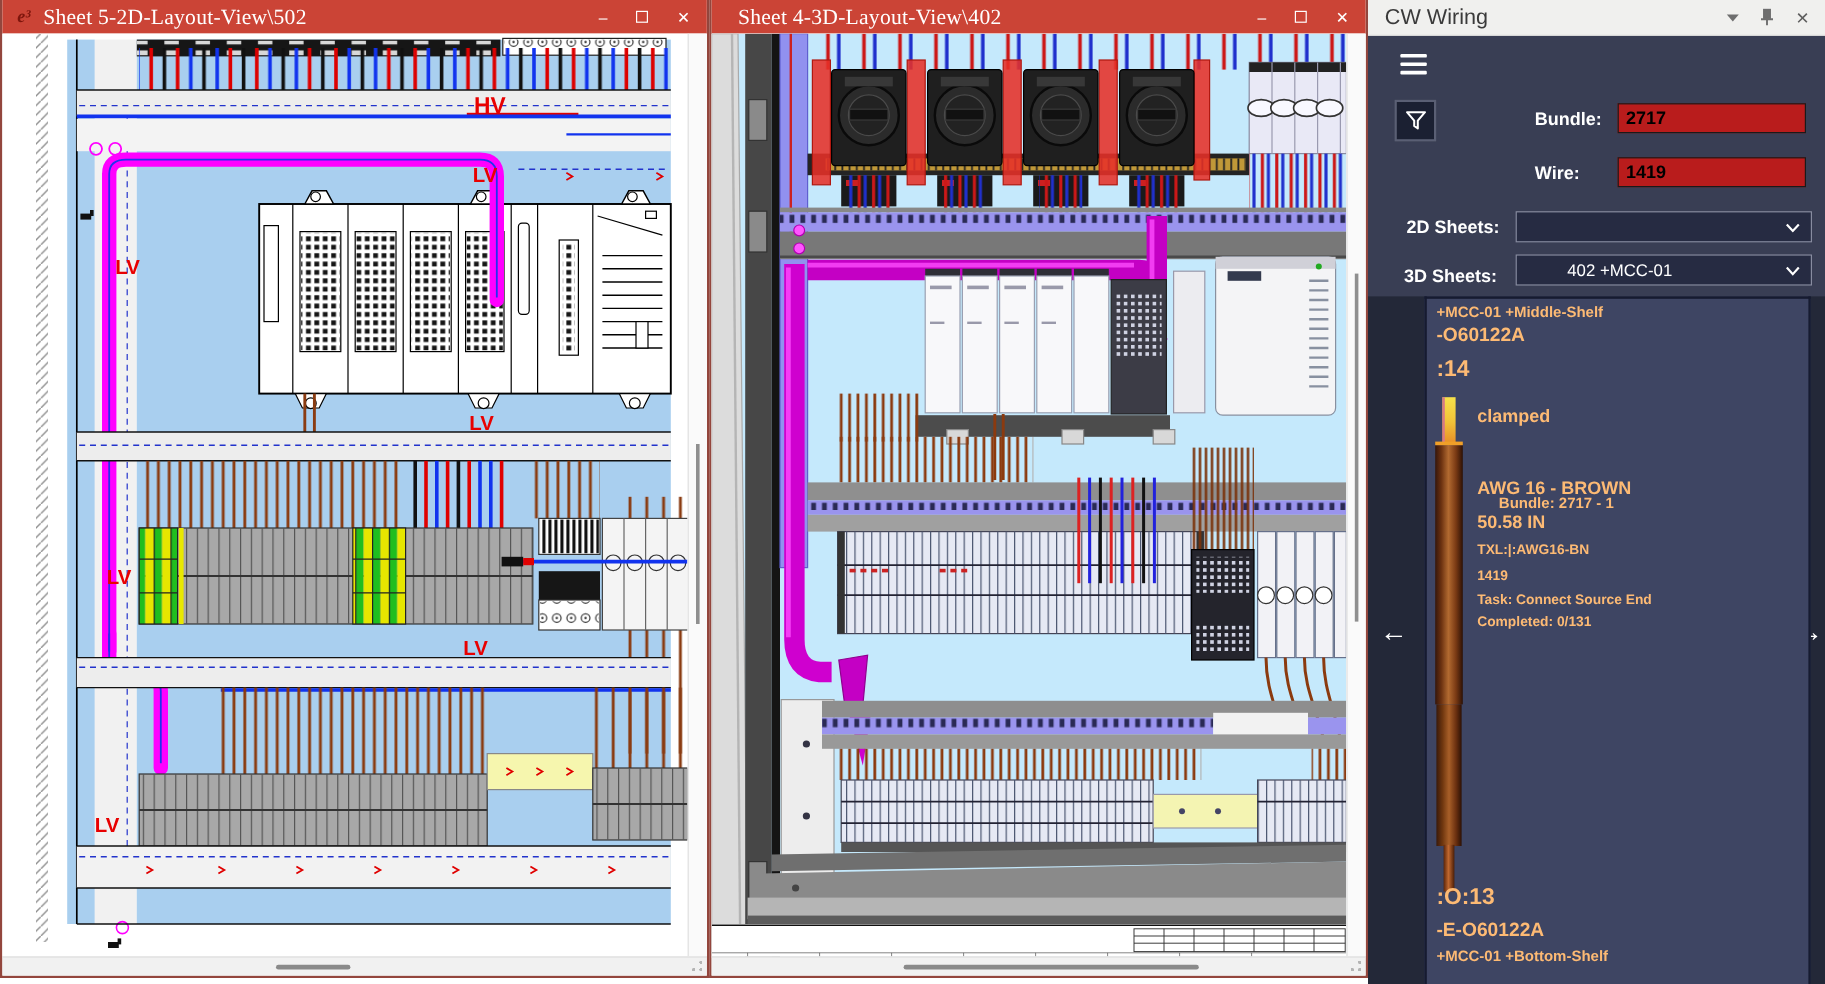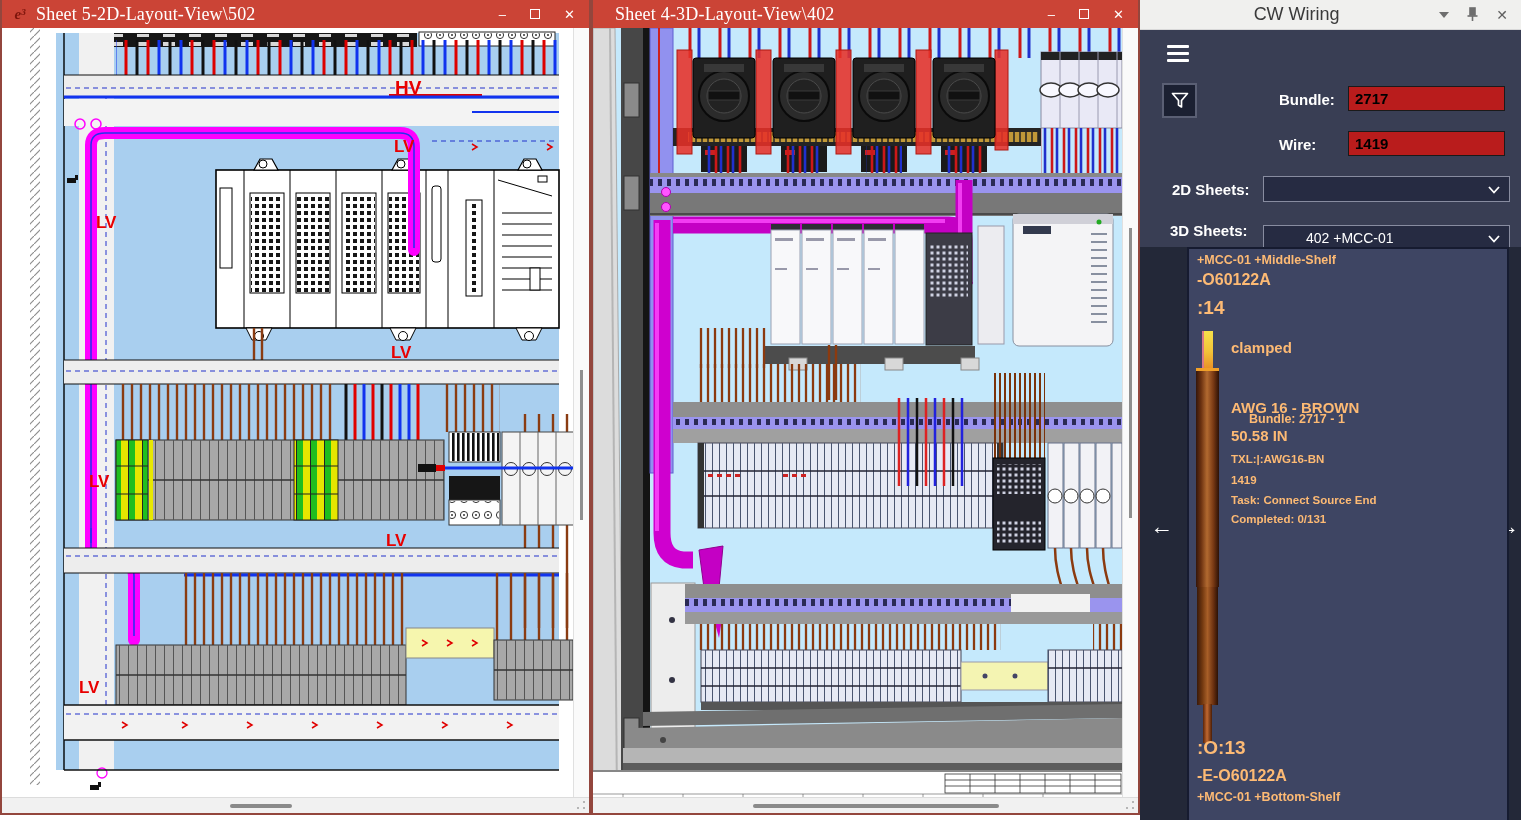--- a/index.html
+++ b/index.html
@@ -30,21 +30,21 @@
   .hthumb { position:absolute; top:6px; height:4px; background:#8a8a8a; border-radius:2px; }
   .grip { position:absolute; right:3px; bottom:3px; width:10px; height:10px;
           background:
            radial-gradient(circle at 8px 2px,#b5b5b5 1.2px,transparent 1.4px),
            radial-gradient(circle at 8px 8px,#b5b5b5 1.2px,transparent 1.4px),
            radial-gradient(circle at 2px 8px,#b5b5b5 1.2px,transparent 1.4px); }
 
   
   #panel { position:absolute; left:1140px; top:0; width:381px; height:820px; background:#393e54; }
   .phead { position:absolute; left:0; top:0; right:0; height:30px; background:#f0f0ee;
-           border-bottom:1px solid #d8d8d8; display:flex; align-items:center;text-align:center; }
+           border-bottom:1px solid #d8d8d8; display:flex; align-items:center; }
   .phead .ptitle { font-size:18px; color:#3a3a3a; margin-left:14px; flex:1; }
   .phead .picons { display:flex; align-items:center; gap:17px; margin-right:13px; }
   .caret { width:0; height:0; border-left:5px solid transparent; border-right:5px solid transparent;
            border-top:6px solid #6e6e6e; }
   .pclose { color:#5f5f5f; font-size:14px; line-height:14px; }
   .pbody { position:absolute; left:0; top:30px; right:0; bottom:0; background:#393e54; }
   .hamburger { position:absolute; left:27px; top:15px; width:22px; }
   .hamburger div { height:3px; background:#fff; margin-bottom:4px; border-radius:1px; }
   .filterbtn { position:absolute; left:22px; top:53px; width:35px; height:35px; background:#1b2032;
                border:2px solid #5a5f74; display:flex; align-items:center; justify-content:center; }
@@ -686,21 +686,21 @@
 
       <span class="flabel" style="left:32px; top:151px;">2D Sheets:</span>
       <div class="dd" style="top:146px;">
         <span></span>
         <svg class="ddchev" width="12" height="8" viewBox="0 0 12 8">
           <polyline points="1,1 6,6.5 11,1" fill="none" stroke="#fff" stroke-width="1.8"></polyline>
         </svg>
       </div>
 
       <span class="flabel" style="left:30px; top:192px;">3D Sheets:</span>
-      <div class="dd" style="top:195px;padding-left:42px;">
+      <div class="dd" style="top:182px;padding-left:42px;">
         <span>402 +MCC-01</span>
         <svg class="ddchev" width="12" height="8" viewBox="0 0 12 8">
           <polyline points="1,1 6,6.5 11,1" fill="none" stroke="#fff" stroke-width="1.8"></polyline>
         </svg>
       </div>
 
       <div class="detail">
         <span class="navarrow" style="left:10px;">←</span>
         <span class="navarrow" style="right:2px;">→</span>
 

